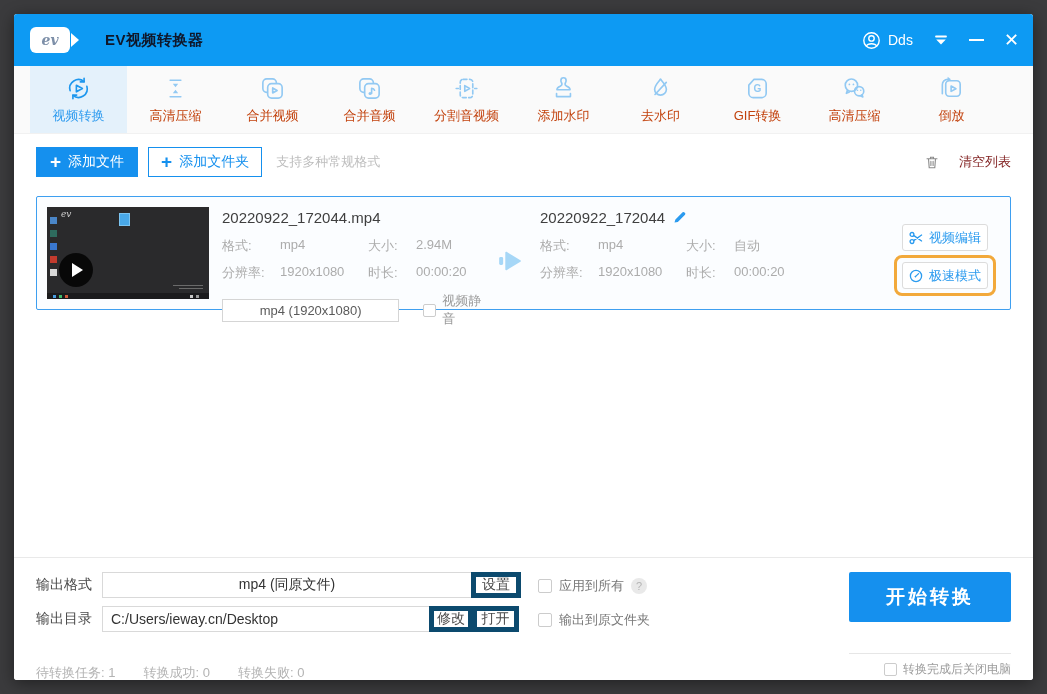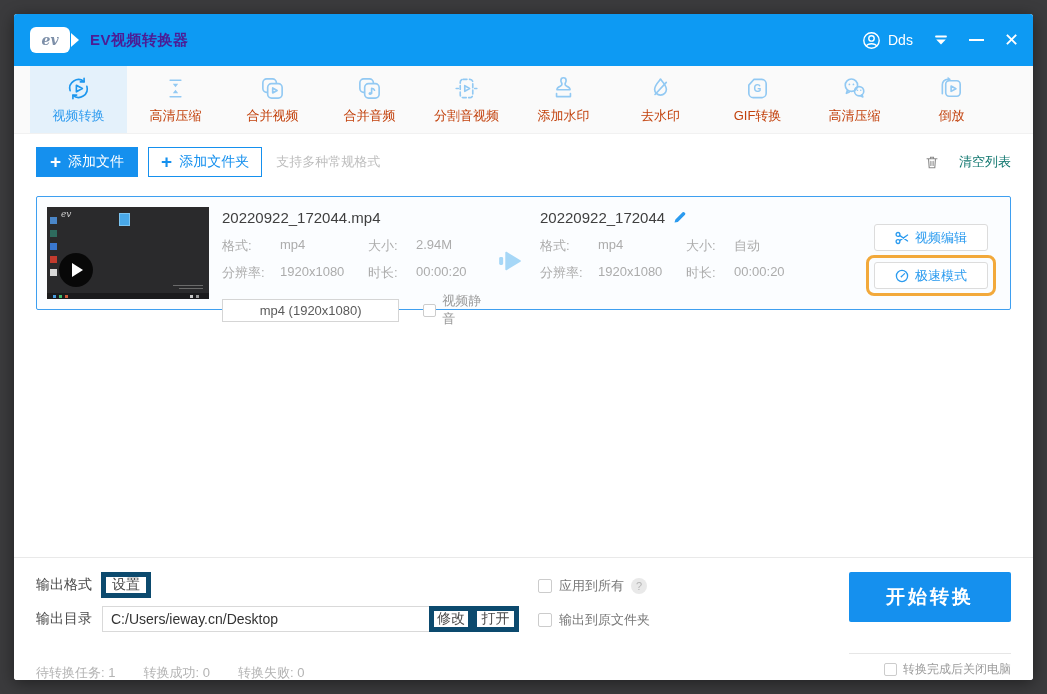--- a/index.html
+++ b/index.html
@@ -9,21 +9,21 @@
             border-radius:3px; overflow:hidden; display:flex; flex-direction:column;
             box-shadow:0 3px 16px rgba(0,0,0,.45); }
 
   
   .titlebar { height:52px; background:#0d9af3; display:flex; align-items:center; padding:0 14px; flex:none; }
   .logo { width:40px; height:26px; background:#fff; border-radius:6px; position:relative;
           display:flex; align-items:center; justify-content:center; margin-left:2px; }
   .logo .ev { color:#7d8fa8; font-family:"DejaVu Serif", serif; font-style:italic; font-weight:bold; font-size:14px; }
   .logo:after { content:""; position:absolute; right:-9px; top:6px;
                 border-left:8px solid #fff; border-top:7px solid transparent; border-bottom:7px solid transparent; }
-  .apptitle { color:#4c1d95; font-size:15px; font-weight:bold; margin-left:20px; letter-spacing:.5px; }
+  .apptitle { color:#0f172a; font-size:15px; font-weight:bold; margin-left:35px; letter-spacing:.5px; }
   .tb-right { margin-left:auto; display:flex; align-items:center; gap:20px; color:#fff; }
   .tb-user { display:flex; align-items:center; gap:6px; font-size:14px; cursor:pointer; }
   .tb-btn { cursor:pointer; display:flex; align-items:center; justify-content:center; }
   .min-bar { width:15px; height:2px; background:#fff; }
   .close-x { font-size:18px; line-height:1; }
 
   
   .nav { height:68px; background:#fafafa; border-bottom:1px solid #f1f1f1; display:flex; padding:0 16px; flex:none; }
   .nav-item { width:97px; display:flex; flex-direction:column; align-items:center; justify-content:center;
               gap:5px; color:#92c9f3; cursor:pointer; }
@@ -34,21 +34,21 @@
            stroke-linecap:round; stroke-linejoin:round; }
 
   
   .toolbar { display:flex; align-items:center; margin:12px 22px 0; height:32px; flex:none; }
   .btn-addfile { display:flex; align-items:center; gap:7px; background:#1590ee; color:#fff;
                  font-size:14px; height:30px; padding:0 14px; cursor:pointer; }
   .btn-addfolder { display:flex; align-items:center; gap:7px; background:#fff; color:#1590ee;
                    border:1px solid #1590ee; font-size:14px; height:30px; padding:0 12px; margin-left:10px; cursor:pointer; }
   .plus { font-size:19px; font-weight:bold; line-height:1; margin-top:-2px; }
   .hint { font-size:13px; color:#bdbdbd; margin-left:14px; }
-  .clear { margin-left:auto; display:flex; align-items:center; gap:20px; color:#0f766e; font-size:13px; cursor:pointer; }
+  .clear { margin-left:auto; display:flex; align-items:center; gap:20px; color:#7f1d1d; font-size:13px; cursor:pointer; }
 
   
   .list { flex:1; position:relative; background:#fff; }
   .file-item { margin:18px 22px 0; height:114px; border:1px solid #3e9ff0; border-radius:2px;
                background:#fbfdff; display:flex; align-items:flex-start; padding:10px; }
   .thumb { width:162px; height:92px; background:#2a2a2c; position:relative; flex:none; cursor:pointer; overflow:hidden; }
   .thumb .tlogo { position:absolute; left:14px; top:2px; color:#cfcfcf; font-size:9px;
                   font-family:"DejaVu Serif", serif; font-style:italic; }
   .ticon { position:absolute; width:7px; height:7px; left:3px; }
   .ticon-top { position:absolute; left:72px; top:6px; width:11px; height:13px; background:#49a8e8; border:1px solid #7cc4f0; }
@@ -68,21 +68,21 @@
   .fmt-row { display:flex; align-items:center; margin-top:10px; }
   .fmt-select { width:178px; height:23px; border:1px solid #d5d5d5; background:#fff; display:flex;
                 align-items:center; justify-content:center; font-size:13px; color:#5a5a5a; cursor:pointer; }
   .cb { width:14px; height:14px; border:1px solid #ccc; border-radius:2px; background:#fff; flex:none; cursor:pointer; }
   .mute { display:flex; align-items:center; gap:6px; margin-left:24px; font-size:13px; color:#9a9a9a; }
 
   .arrow-wrap { margin:40px 14px 0 4px; flex:none; }
   .tgt-block { padding-top:2px; width:252px; flex:none; }
 
   .actions { margin-left:auto; margin-right:4px; padding-top:17px; display:flex; flex-direction:column; align-items:center; }
-  .abtn { display:flex; align-items:center; justify-content:center; gap:6px; width:114px; height:27px;
+  .abtn { display:flex; align-items:center; justify-content:center; gap:6px; width:86px; height:27px;
           border:1px solid #dcdcdc; border-radius:3px; background:#fff; color:#2b9bef; font-size:13px; cursor:pointer; }
   .hl { border:3px solid #f2a93b; border-radius:8px; padding:4px 5px; margin-top:4px; }
 
   
   .bottom { height:123px; border-top:1px solid #e9e9e9; position:relative; flex:none; background:#fff; }
   .out-row { position:absolute; left:22px; display:flex; align-items:center; }
   .out-label { font-size:14px; color:#4a4a4a; margin-right:10px; }
   .obox { height:26px; border:1px solid #d9d9d9; background:#fff; display:flex; align-items:center;
           font-size:14px; color:#333; }
   .obox.center { justify-content:center; }
@@ -336,20 +336,23 @@
         </div>
       </div>
 
     </div>
   </div>
 
   <div class="bottom">
 
     <div class="out-row" style="top:14px">
       <span class="out-label">输出格式</span>
+      <div class="obox center" style="width:370px">
+        <span>mp4 (同原文件)</span>
+      </div>
       <div class="obtn" style="width:50px">
         <span>设置</span>
       </div>
     </div>
 
     <div class="out-row" style="top:48px">
       <span class="out-label">输出目录</span>
       <div class="obox" style="width:328px;padding-left:8px">
         <span>C:/Users/ieway.cn/Desktop</span>
       </div>

